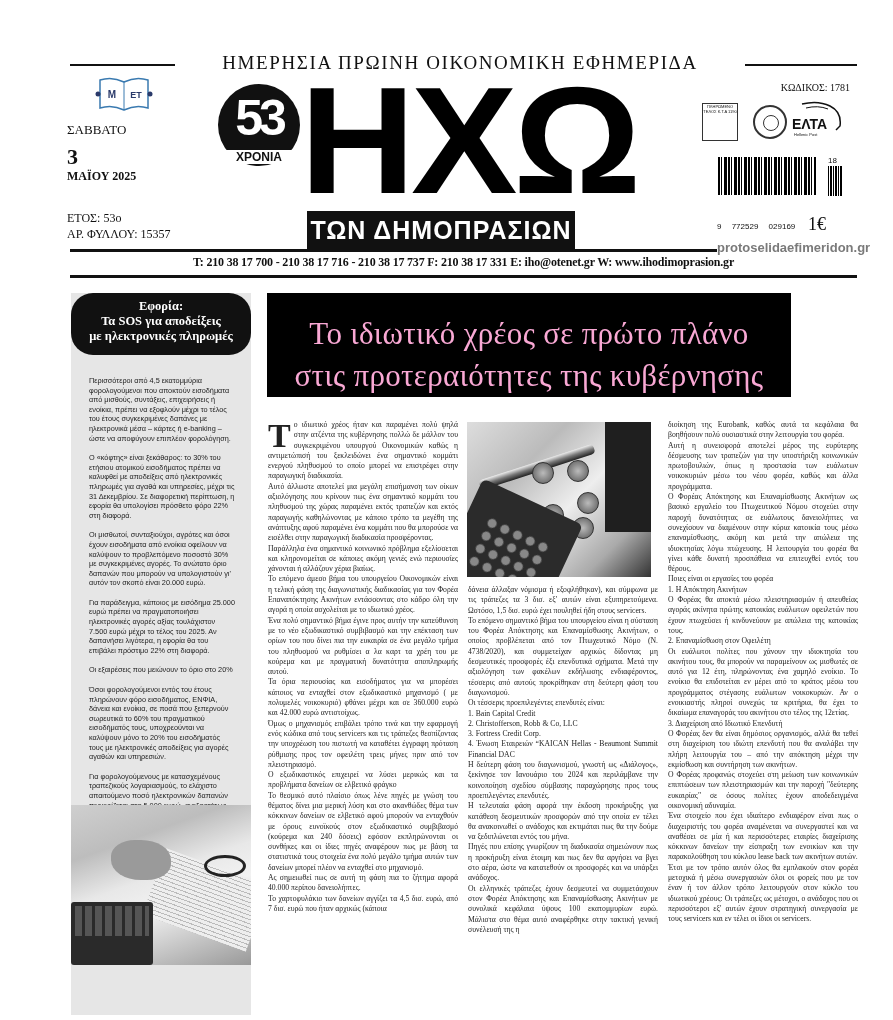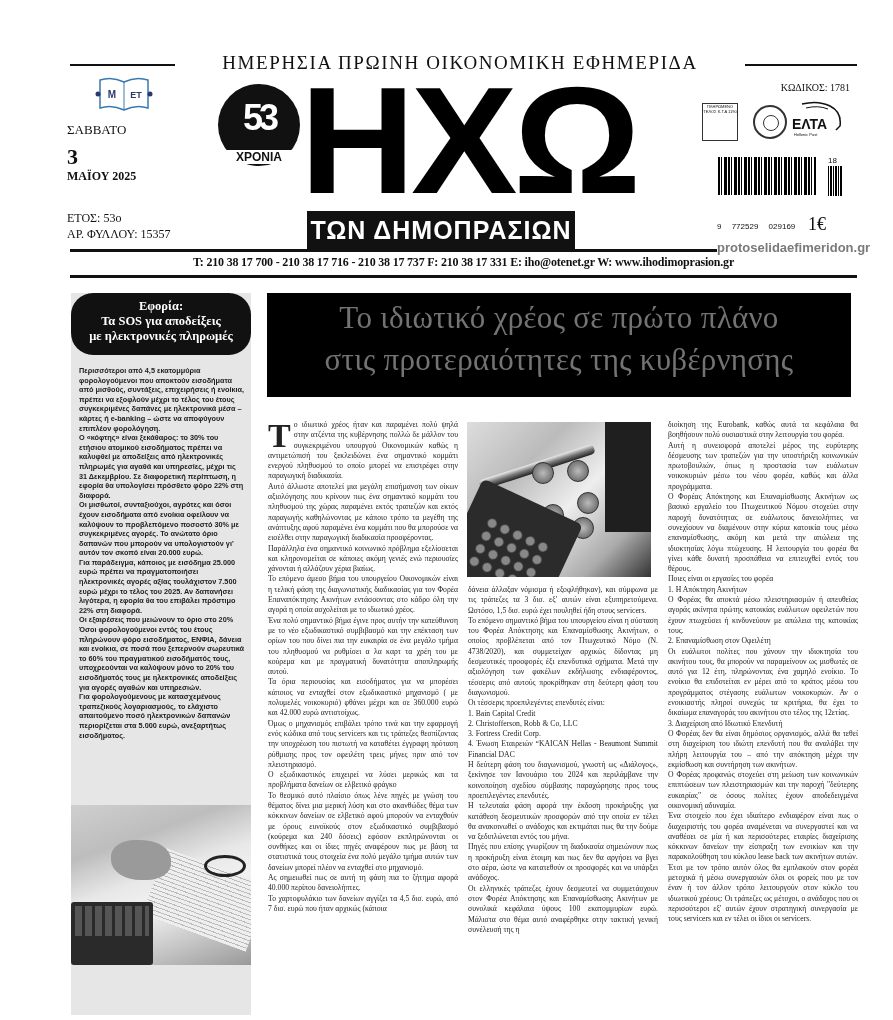--- a/index.html
+++ b/index.html
@@ -13,21 +13,21 @@
 
   .met-logo { position: absolute; left: 94px; top: 76px; width: 60px; height: 36px; }
   .day-name { position: absolute; left: 67px; top: 122px; font-size: 13px; }
   .day-num { position: absolute; left: 67px; top: 144px; font-size: 22px; font-weight: bold; }
   .month-year { position: absolute; left: 67px; top: 169px; font-size: 12px; font-weight: bold; }
   .year-line { position: absolute; left: 67px; top: 211px; font-size: 12px; }
   .issue-line { position: absolute; left: 67px; top: 227px; font-size: 12px; }
 
   .badge-53 { position: absolute; left: 218px; top: 84px; width: 82px; height: 82px; border-radius: 50%;
               background: #111; color: #fff; text-align: center; }
-  .badge-53 .num { font-family: "Liberation Sans", sans-serif; font-weight: bold; font-size: 36px;
+  .badge-53 .num { font-family: "Liberation Sans", sans-serif; font-weight: bold; font-size: 50px;
                    line-height: 60px; letter-spacing: -4px; display:block; margin-top: 4px; }
   .badge-label { position: absolute; left: 226px; top: 150px; width: 66px; text-align: center;
                  font-family: "Liberation Sans", sans-serif; font-weight: bold; font-size: 12px; background:#fff; }
 
   .masthead { position: absolute; left: 300px; top: 80px; width: 330px; height: 120px; font-family: "Liberation Sans", sans-serif;
               font-weight: bold; font-size: 152px; line-height: 120px; letter-spacing: -4px; color: #000;
               transform: scaleX(1.05); transform-origin: left; }
   .subtitle-box { position: absolute; left: 307px; top: 211px; width: 268px; height: 38px; background: #111; color: #fff;
                   font-family: "Liberation Sans", sans-serif; font-weight: bold; font-size: 25px; line-height: 38px;
                   text-align: center; letter-spacing: 1px; }
@@ -54,34 +54,34 @@
   .contact-rule-top { position: absolute; left: 70px; top: 249px; width: 647px; height: 3px; background: #111; }
   .contact { position: absolute; left: 70px; top: 255px; width: 787px; text-align: center; font-size: 12px; font-weight: bold; letter-spacing: -0.2px; }
   .contact-rule-bot { position: absolute; left: 70px; top: 275px; width: 787px; height: 3px; background: #111; }
 
   
   .side-panel { position: absolute; left: 71px; top: 293px; width: 180px; height: 722px; background: #e6e6e6; }
   .side-title { position: absolute; left: 71px; top: 293px; width: 180px; height: 62px; background: #111; color: #fff;
                 font-size: 12.5px; font-weight: bold; text-align: center; line-height: 15px; padding-top: 6px; border-radius: 22px; }
   .side-body { position: absolute; left: 79px; top: 366px; width: 166px; font-family: "Liberation Sans", sans-serif;
                font-size: 7.3px; line-height: 9.6px; color: #222; }
-  .side-body p { margin: 0; font-weight: bold; }
+  .side-body p { margin: 10px; }
   .side-photo { position: absolute; left: 71px; top: 805px; width: 180px; height: 160px;
                 background: linear-gradient(160deg, #cfcfcf 0%, #bdbdbd 25%, #e8e8e8 45%, #f2f2f2 60%, #999 100%); overflow: hidden; }
   .side-photo .calc { position: absolute; left: 0; top: 97px; width: 82px; height: 63px; background: #2a2a2a; border-radius: 3px; }
   .side-photo .calc::before { content:""; position:absolute; left:4px; top:4px; width:74px; height:30px;
      background: repeating-linear-gradient(90deg, #555 0 7px, #2a2a2a 7px 10px); }
   .side-photo .lens { position: absolute; left: 133px; top: 50px; width: 42px; height: 22px; border: 3px solid #222; border-radius: 50%; }
   .side-photo .hand { position: absolute; left: 40px; top: 35px; width: 60px; height: 40px; background: #9a9a9a; border-radius: 40% 50% 40% 50%; }
   .side-photo .paper { position: absolute; left: 80px; top: 60px; width: 110px; height: 70px; transform: rotate(20deg);
      background: repeating-linear-gradient(0deg, #eee 0 3px, #bbb 3px 4px); }
 
   
-  .headline-box { position: absolute; left: 267px; top: 293px; width: 584px; height: 104px; background: #000; color: #737373;
-                  text-align: center; font-size: 31px; line-height: 42px; padding-top: 4px; letter-spacing: 0.3px; }
+  .headline-box { position: absolute; left: 267px; top: 293px; width: 524px; height: 104px; background: #000; color: #f9a8d4;
+                  text-align: center; font-size: 31px; line-height: 42px; padding-top: 20px; letter-spacing: 0.3px; }
 
   .col { position: absolute; top: 420px; width: 190px; font-family: "Liberation Serif", serif; font-size: 7.7px;
          line-height: 10.3px; color: #222; text-align: justify; }
   .col p { margin: 0; }
   .col1 { left: 268px; }
   .col2 { left: 468px; top: 585px; }
   .col3 { left: 668px; }
   .dropcap { float: left; font-size: 34px; line-height: 28px; font-weight: bold; margin: 2px 3px 0 0; }
 
   .money-photo { position: absolute; left: 467px; top: 422px; width: 184px; height: 155px; overflow: hidden;

